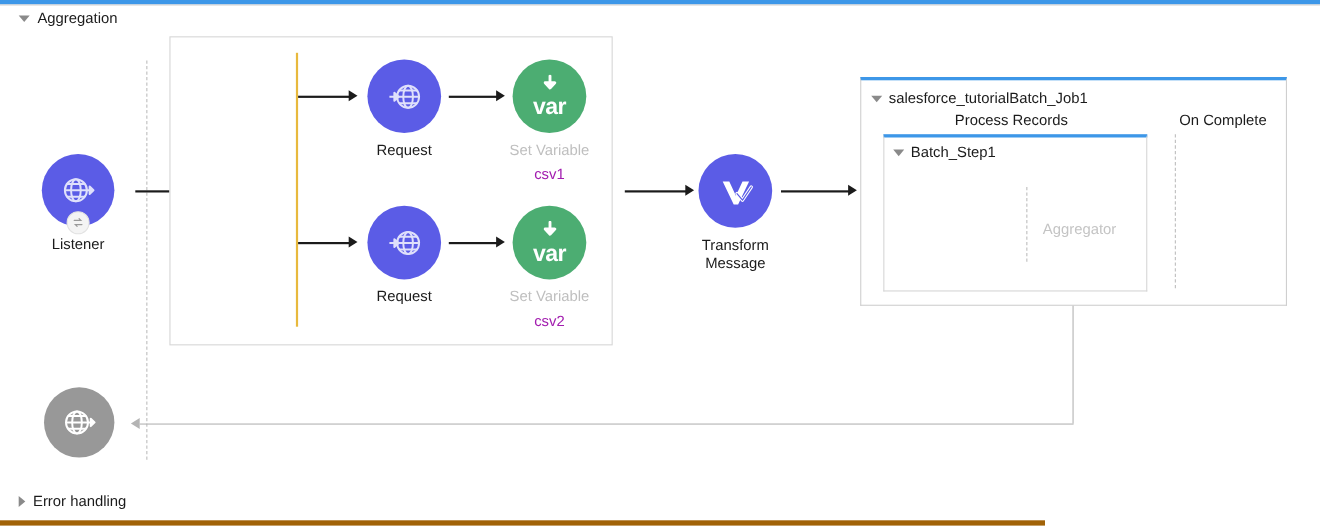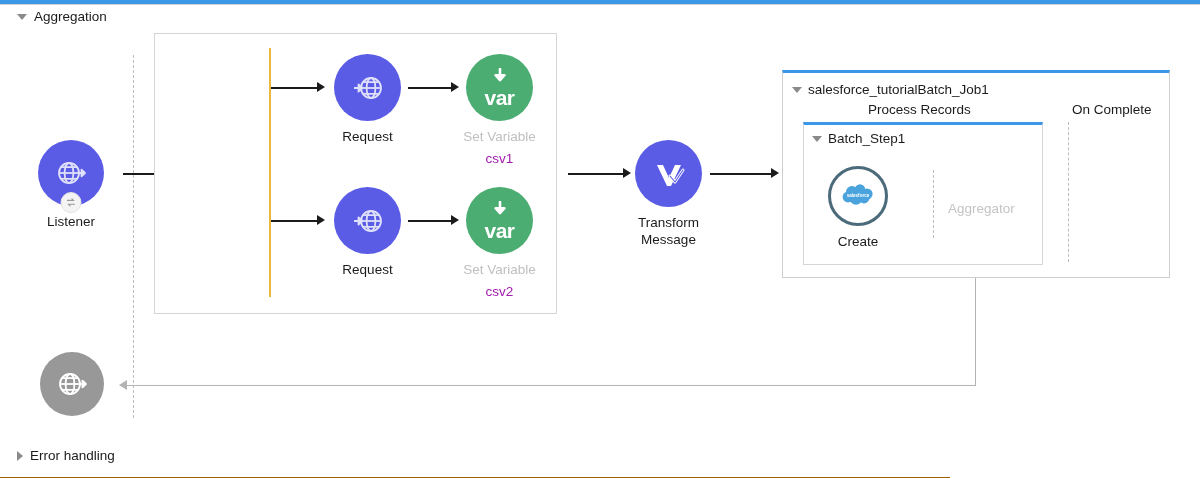--- a/index.html
+++ b/index.html
@@ -6,21 +6,21 @@
   html, body {
     width: 1200px; height: 478px;
     background: #ffffff;
     font-family: "Liberation Sans", sans-serif;
     overflow: hidden;
   }
   #canvas {
     position: relative;
     width: 950px; height: 478px;
     background: #ffffff;
-    border-bottom: 1px solid #a16207;
+    border-bottom: 5px solid #a16207;
   }
 
   
   .top-accent {
     position: absolute; left: 0; top: 0;
     width: 1200px; height: 4px;
     background: #3d97e8;
   }
   .top-accent-line {
     position: absolute; left: 0; top: 4px;
@@ -350,37 +350,20 @@
   <div class="phase-label" id="phase-oncomplete">On Complete</div>
   <div class="dashed-vline" id="phase-divider"></div>
 
   <div id="batchstep-box">
     <div id="batchstep-title">
       <span class="tri-down"></span>
       <span>Batch_Step1</span>
     </div>
   </div>
 
-  <div class="node" style="left:828px; top:166px;">
-    <div class="circle c-ring" style="width:60px;height:60px;">
-      <svg width="36" height="26" viewBox="0 0 36 26">
-        <g fill="#4aa3dd">
-          <circle cx="12" cy="9" r="6"></circle>
-          <circle cx="20" cy="6.5" r="5.2"></circle>
-          <circle cx="27" cy="11" r="5.6"></circle>
-          <circle cx="8" cy="14" r="5.4"></circle>
-          <circle cx="16" cy="15.5" r="6.2"></circle>
-          <circle cx="24" cy="15" r="5.4"></circle>
-          <rect x="7" y="10" width="20" height="9" rx="4.5"></rect>
-        </g>
-        <text x="18" y="14" font-family="'Liberation Sans', sans-serif" font-size="4.6" fill="#ffffff" text-anchor="middle" font-weight="bold">salesforce</text>
-      </svg>
-    </div>
-    <div class="node-label" style="top:68px;">Create</div>
-  </div>
 
   <div class="dashed-vline" id="batchstep-divider"></div>
   <div id="aggregator-label">Aggregator</div>
 
   <div class="vline-thin" style="left:975px; top:278px; height:107px;"></div>
   <div class="hline-thin" style="left:127px; top:385px; width:849px;"></div>
   <div class="arrow-l-thin" style="left:119px; top:380px;"></div>
 
   <div class="node" style="left:40px; top:352px;">
     <div class="circle c-grey" style="width:64px;height:64px;">

